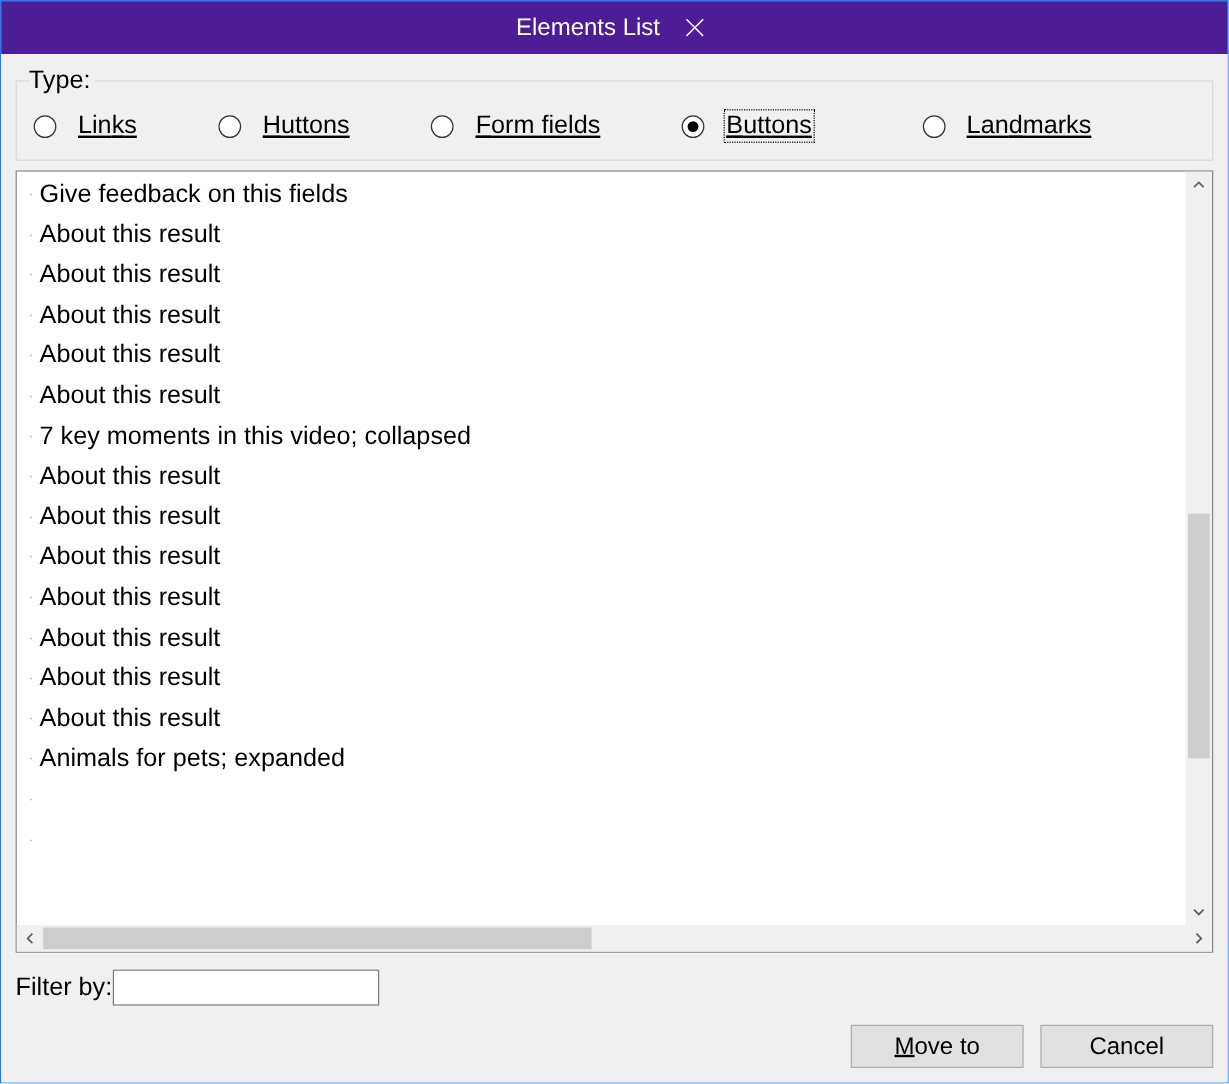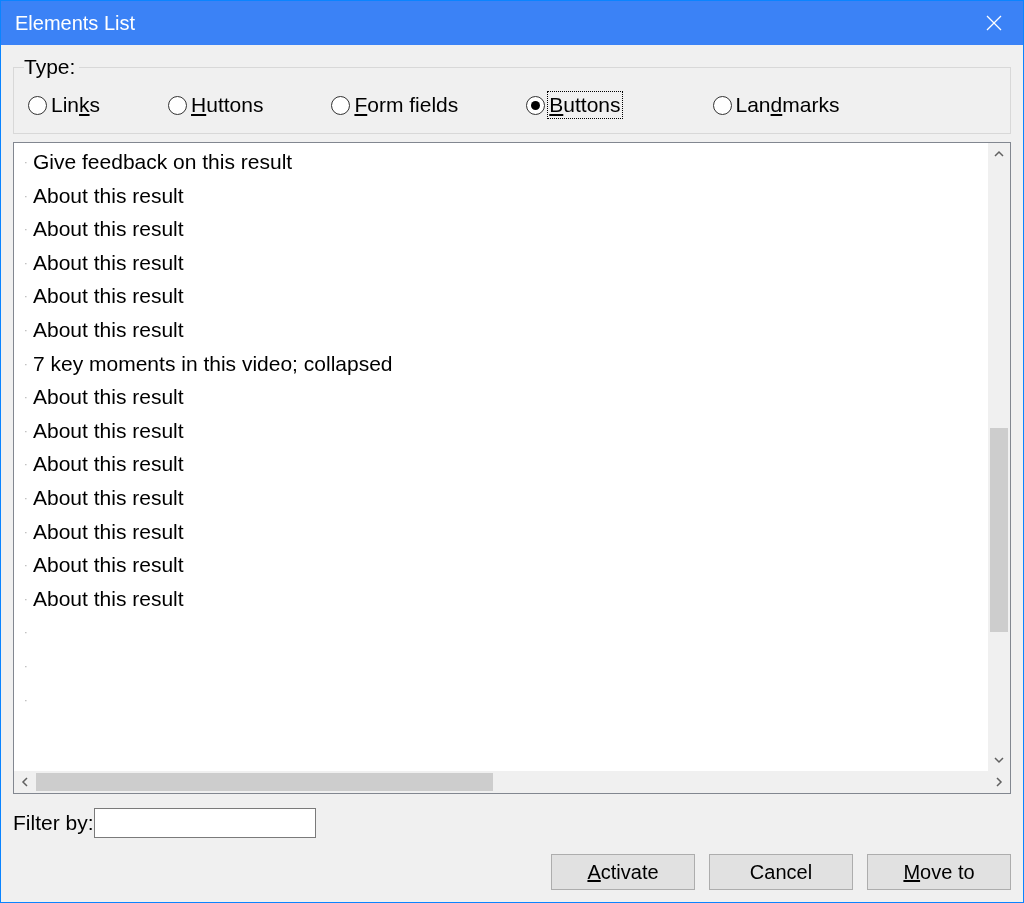--- a/index.html
+++ b/index.html
@@ -12,24 +12,24 @@
     overflow: hidden;
   }
   .window {
     width: 1024px; height: 903px;
     border: 1px solid #0a84ff;
     display: flex; flex-direction: column;
     background: #f0f0f0;
   }
   .titlebar {
     height: 44px;
-    background: #3b82f6;
+    background: #4c1d95;
     color: #ffffff;
     display: flex; align-items: center;
-    justify-content: space-between;
+    justify-content: center;
     padding: 0 0 0 14px;
     font-size: 20px;
     font-weight: 400;
   }
   .titlebar .close {
     width: 58px; height: 44px;
     display: flex; align-items: center; justify-content: center;
     cursor: pointer;
   }
   .titlebar .close svg { width: 16px; height: 16px; }
@@ -52,23 +52,24 @@
   }
   .radios {
     display: flex;
     justify-content: flex-start;
     gap: 68px;
     padding: 6px 4px 0 4px;
     font-size: 21px;
   }
   .radio-item {
     display: inline-flex; align-items: center;
-    gap: 4px;
+    gap: 18px;
     cursor: pointer;
     white-space: nowrap;
+    text-decoration: underline;
   }
   .radio-circle {
     width: 19px; height: 19px;
     border: 1.5px solid #333;
     border-radius: 50%;
     display: inline-flex; align-items: center; justify-content: center;
     background: #fff;
   }
   .radio-circle.selected::after {
     content: "";
@@ -256,21 +257,21 @@
       </div>
     </fieldset>
 
     <div class="listbox-wrap">
       <div class="listbox">
         <div class="list-view">
           <div class="list-content" id="list-content">
 
           <div class="list-item">
                 <span class="tree-mark">·</span>
-                <span>Give feedback on this result</span>
+                <span>Give feedback on this fields</span>
               </div>
               <div class="list-item">
                 <span class="tree-mark">·</span>
                 <span>About this result</span>
               </div>
               <div class="list-item">
                 <span class="tree-mark">·</span>
                 <span>About this result</span>
               </div>
               <div class="list-item">
@@ -312,20 +313,21 @@
               <div class="list-item">
                 <span class="tree-mark">·</span>
                 <span>About this result</span>
               </div>
               <div class="list-item">
                 <span class="tree-mark">·</span>
                 <span>About this result</span>
               </div>
               <div class="list-item">
                 <span class="tree-mark">·</span>
+                <span>Animals for pets; expanded</span>
               </div>
               <div class="list-item">
                 <span class="tree-mark">·</span>
               </div>
               <div class="list-item">
                 <span class="tree-mark">·</span>
               </div>
             </div>
           <div class="vscroll">
             <div class="arrow">
@@ -361,24 +363,21 @@
       </div>
     </div>
 
     <div class="filter-row">
       <span>Filter by:</span>
       <input type="text" value="" style="">
     </div>
 
     <div class="button-row">
       <button>
-        <span></span><span class="ul">A</span><span>ctivate</span>
+        <span></span><span class="ul">M</span><span>ove to</span>
       </button>
       <button>
         <span>Cancel</span><span class="ul"></span><span></span>
       </button>
-      <button>
-        <span></span><span class="ul">M</span><span>ove to</span>
-      </button>
     </div>
 
   </div>
 </div>
 
 </body></html>

